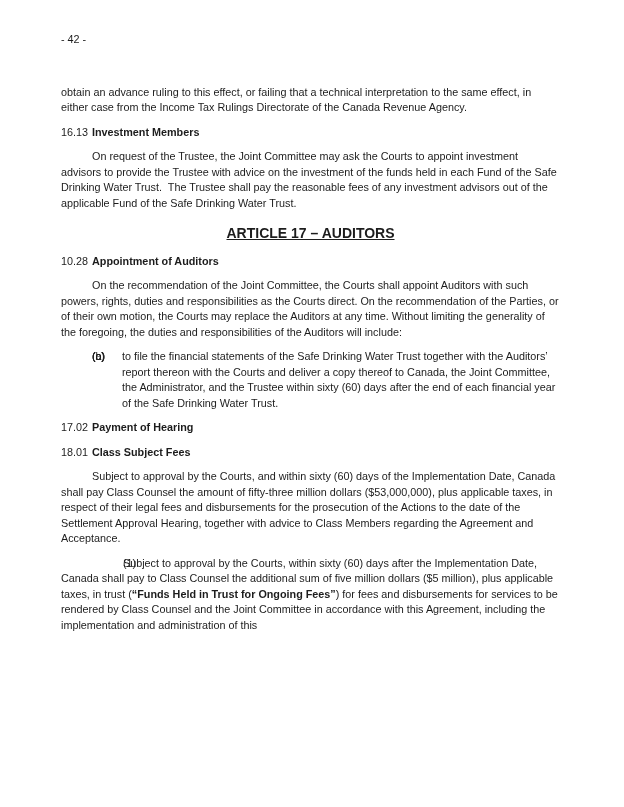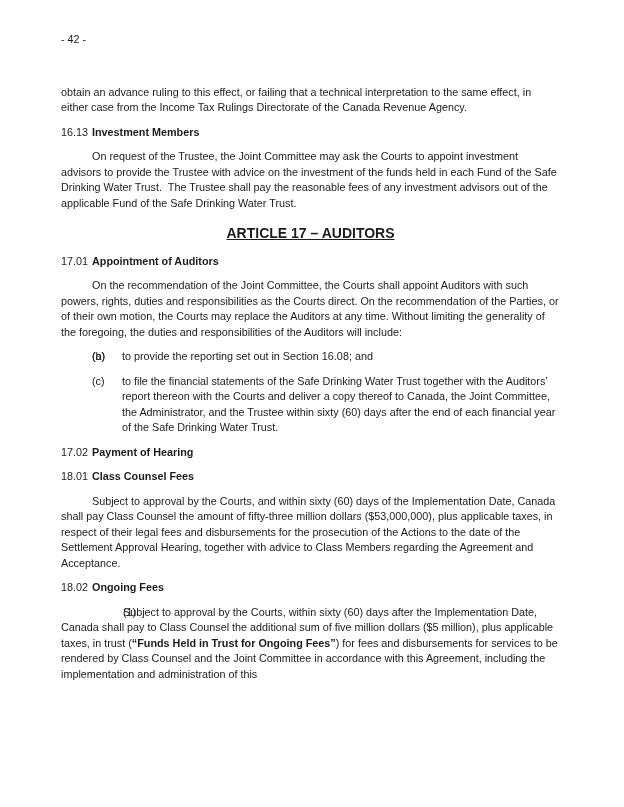--- a/index.html
+++ b/index.html
@@ -72,50 +72,46 @@
     <span class="sec-num">16.13</span><span>Investment Members</span>
   </div>
 
   <p class="body-para">On request of the Trustee, the Joint Committee may ask the Courts to appoint investment advisors to provide the Trustee with advice on the investment of the funds held in each Fund of the Safe Drinking Water Trust.&nbsp; The Trustee shall pay the reasonable fees of any investment advisors out of the applicable Fund of the Safe Drinking Water Trust.</p>
 
   <div class="article-head">
     <span>ARTICLE 17 – AUDITORS</span>
   </div>
 
   <div class="sec-head">
-    <span class="sec-num">17.01</span><span>Appointment of Auditors</span>
+    <span class="sec-num">10.28</span><span>Appointment of Auditors</span>
   </div>
 
   <p class="body-para">On the recommendation of the Joint Committee, the Courts shall appoint Auditors with such powers, rights, duties and responsibilities as the Courts direct. On the recommendation of the Parties, or of their own motion, the Courts may replace the Auditors at any time. Without limiting the generality of the foregoing, the duties and responsibilities of the Auditors will include:</p>
 
   <div class="clause">
     <span class="clause-label">(a)</span>
   </div>
 
   <div class="clause">
     <span class="clause-label">(b)</span>
-    <span class="clause-text">to provide the reporting set out in Section 16.08; and</span>
   </div>
 
   <div class="clause">
     <span class="clause-label">(c)</span>
     <span class="clause-text">to file the financial statements of the Safe Drinking Water Trust together with the Auditors’ report thereon with the Courts and deliver a copy thereof to Canada, the Joint Committee, the Administrator, and the Trustee within sixty (60) days after the end of each financial year of the Safe Drinking Water Trust.</span>
   </div>
 
   <div class="sec-head">
     <span class="sec-num">17.02</span><span>Payment of Hearing</span>
   </div>
 
 
 
   <div class="sec-head">
-    <span class="sec-num">18.01</span><span>Class Counsel Fees</span>
+    <span class="sec-num">18.01</span><span>Class Subject Fees</span>
   </div>
 
   <p class="body-para">Subject to approval by the Courts, and within sixty (60) days of the Implementation Date, Canada shall pay Class Counsel the amount of fifty-three million dollars ($53,000,000), plus applicable taxes, in respect of their legal fees and disbursements for the prosecution of the Actions to the date of the Settlement Approval Hearing, together with advice to Class Members regarding the Agreement and Acceptance.</p>
 
-  <div class="sec-head">
-    <span class="sec-num">18.02</span><span>Ongoing Fees</span>
-  </div>
 
   <p class="body-para"><span class="para-num">(1)</span><span>Subject to approval by the Courts, within sixty (60) days after the Implementation Date, Canada shall pay to Class Counsel the additional sum of five million dollars ($5 million), plus applicable taxes, in trust (</span><strong>“Funds Held in Trust for Ongoing Fees”</strong><span>) for fees and disbursements for services to be rendered by Class Counsel and the Joint Committee in accordance with this Agreement, including the implementation and administration of this</span></p>
 
 </div>
 
 </body></html>

